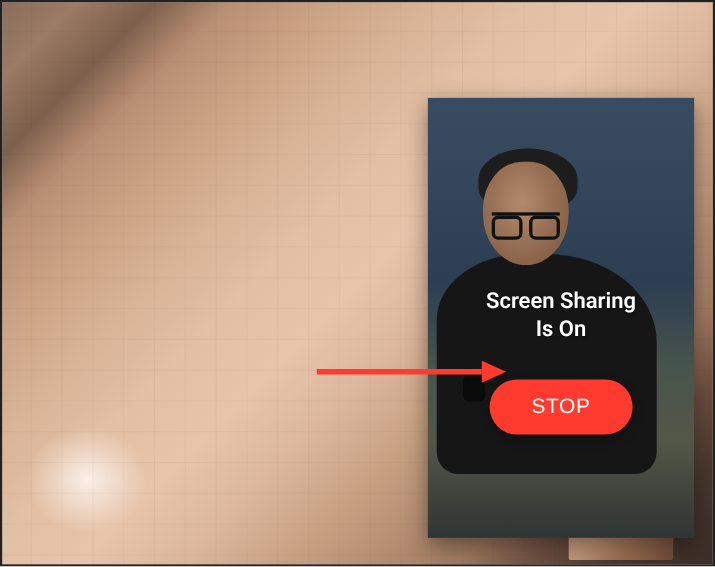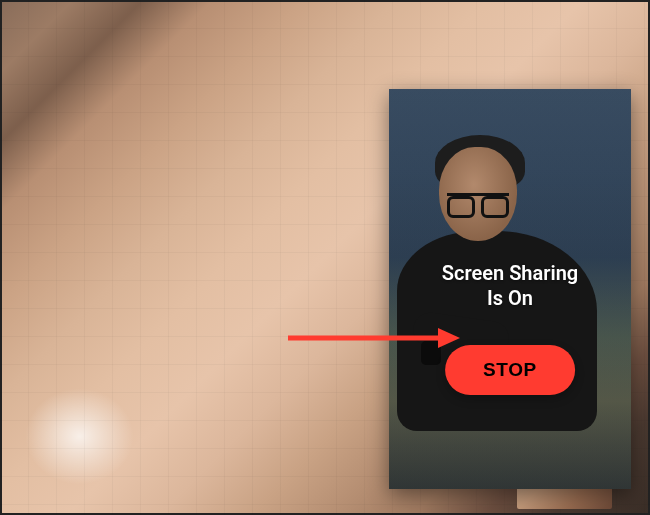--- a/index.html
+++ b/index.html
@@ -121,26 +121,26 @@
       text-shadow: 0 1px 3px rgba(0,0,0,0.4);
       white-space: pre-line;
       padding: 0 12px;
     }
     .stop-btn {
       position: absolute;
       left: 50%;
       top: 256px;
       transform: translateX(-50%);
       background: #ff3b30;
-      color: #000000;
+      color: #ffffff;
       border: none;
       border-radius: 999px;
       padding: 14px 38px;
       font-size: 19px;
-      font-weight: 700;
+      font-weight: 400;
       letter-spacing: 0.6px;
       cursor: pointer;
       box-shadow: 0 4px 10px rgba(0,0,0,0.25);
     }
     .annotation-arrow {
       position: absolute;
       top: 326px;
       left: 288px;
       width: 172px;
       height: 24px;

